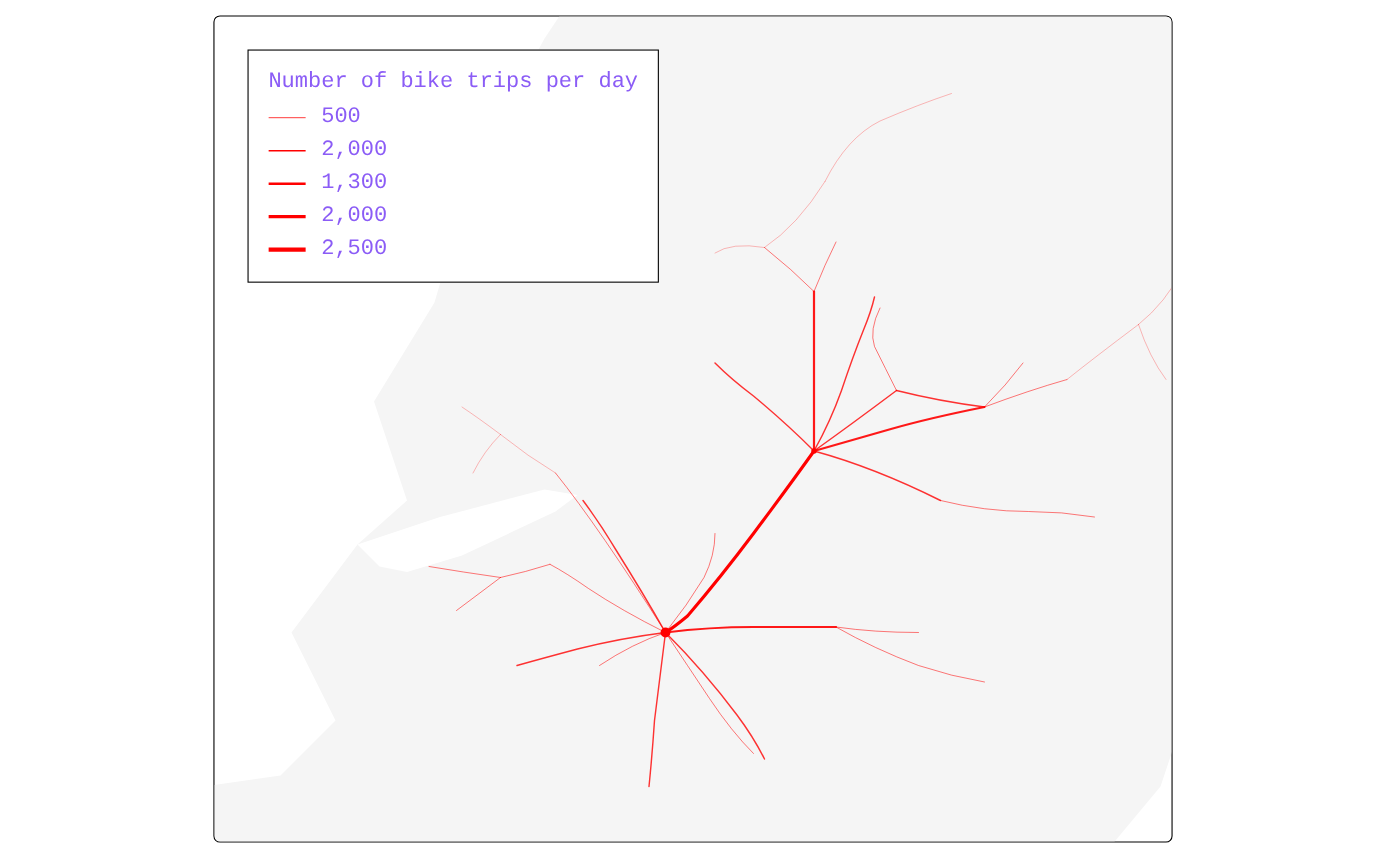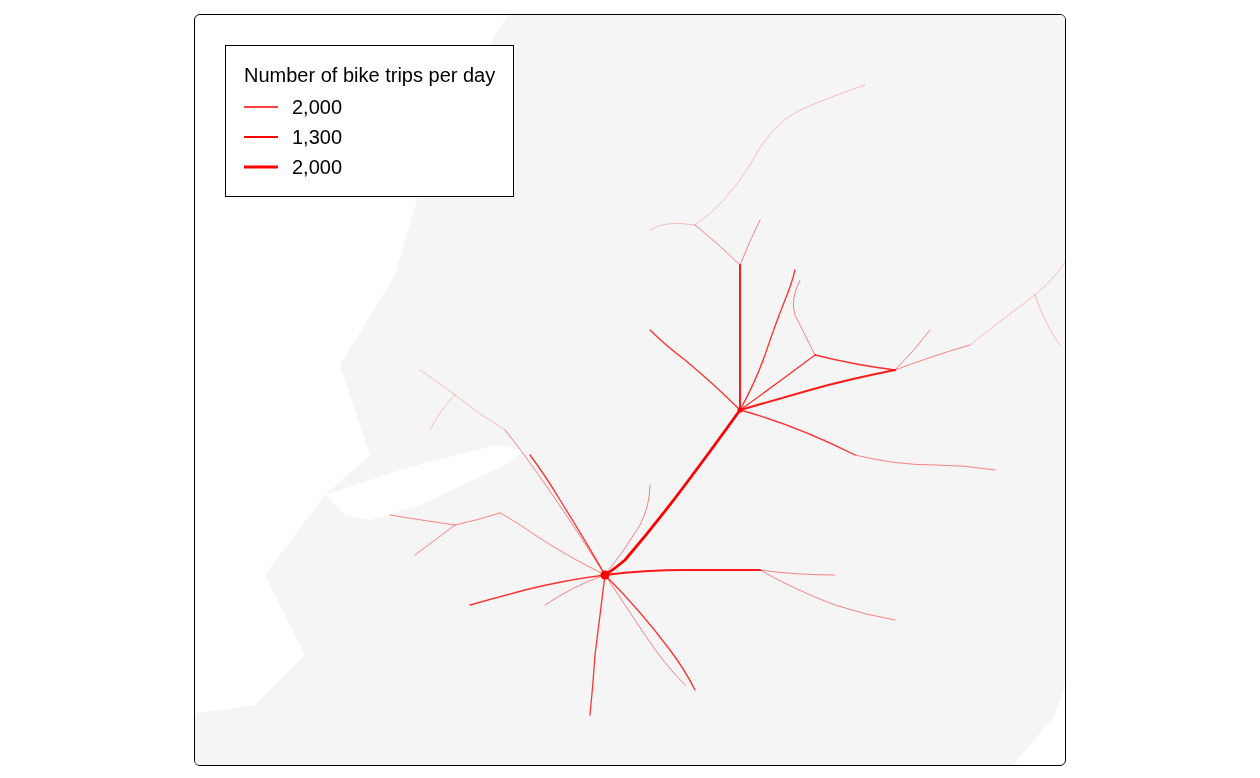--- a/index.html
+++ b/index.html
@@ -30,21 +30,22 @@
   }
   .legend {
     position: absolute;
     left: 30px;
     top: 30px;
     background: #ffffff;
     border: 1px solid #000;
     padding: 14px 18px 14px 18px;
     font-size: 20px;
     line-height: 1.5;
-    color: #000000;
+    color: #8b5cf6;
+    font-family: Liberation Mono, monospace;
   }
   .legend .title {
     margin-bottom: 2px;
   }
   .legend-row {
     display: flex;
     align-items: center;
     height: 30px;
   }
   .legend-line {
@@ -143,20 +144,28 @@
       </g>
 
       <circle cx="410" cy="560" r="4.5" fill="#ff0000" stroke="none"></circle>
       <circle cx="545" cy="395" r="2.5" fill="#ff0000" stroke="none"></circle>
     </g>
   </svg>
 
   <div class="legend">
     <div class="title">Number of bike trips per day</div>
 
+    <div class="legend-row">
+      <span class="legend-line">
+        <svg width="34" height="12">
+            <line x1="0" y1="6" x2="34" y2="6" stroke="#ff0000" stroke-width="0.7"></line>
+          </svg>
+      </span>
+      <span class="legend-label">500</span>
+    </div>
 
     <div class="legend-row">
       <span class="legend-line">
         <svg width="34" height="12">
             <line x1="0" y1="6" x2="34" y2="6" stroke="#ff0000" stroke-width="1.4"></line>
           </svg>
       </span>
       <span class="legend-label">2,000</span>
     </div>
 
@@ -171,15 +180,23 @@
 
     <div class="legend-row">
       <span class="legend-line">
         <svg width="34" height="12">
             <line x1="0" y1="6" x2="34" y2="6" stroke="#ff0000" stroke-width="3"></line>
           </svg>
       </span>
       <span class="legend-label">2,000</span>
     </div>
 
+    <div class="legend-row">
+      <span class="legend-line">
+        <svg width="34" height="12">
+            <line x1="0" y1="6" x2="34" y2="6" stroke="#ff0000" stroke-width="3.8"></line>
+          </svg>
+      </span>
+      <span class="legend-label">2,500</span>
+    </div>
   </div>
 
 </div>
 
 </body></html>

